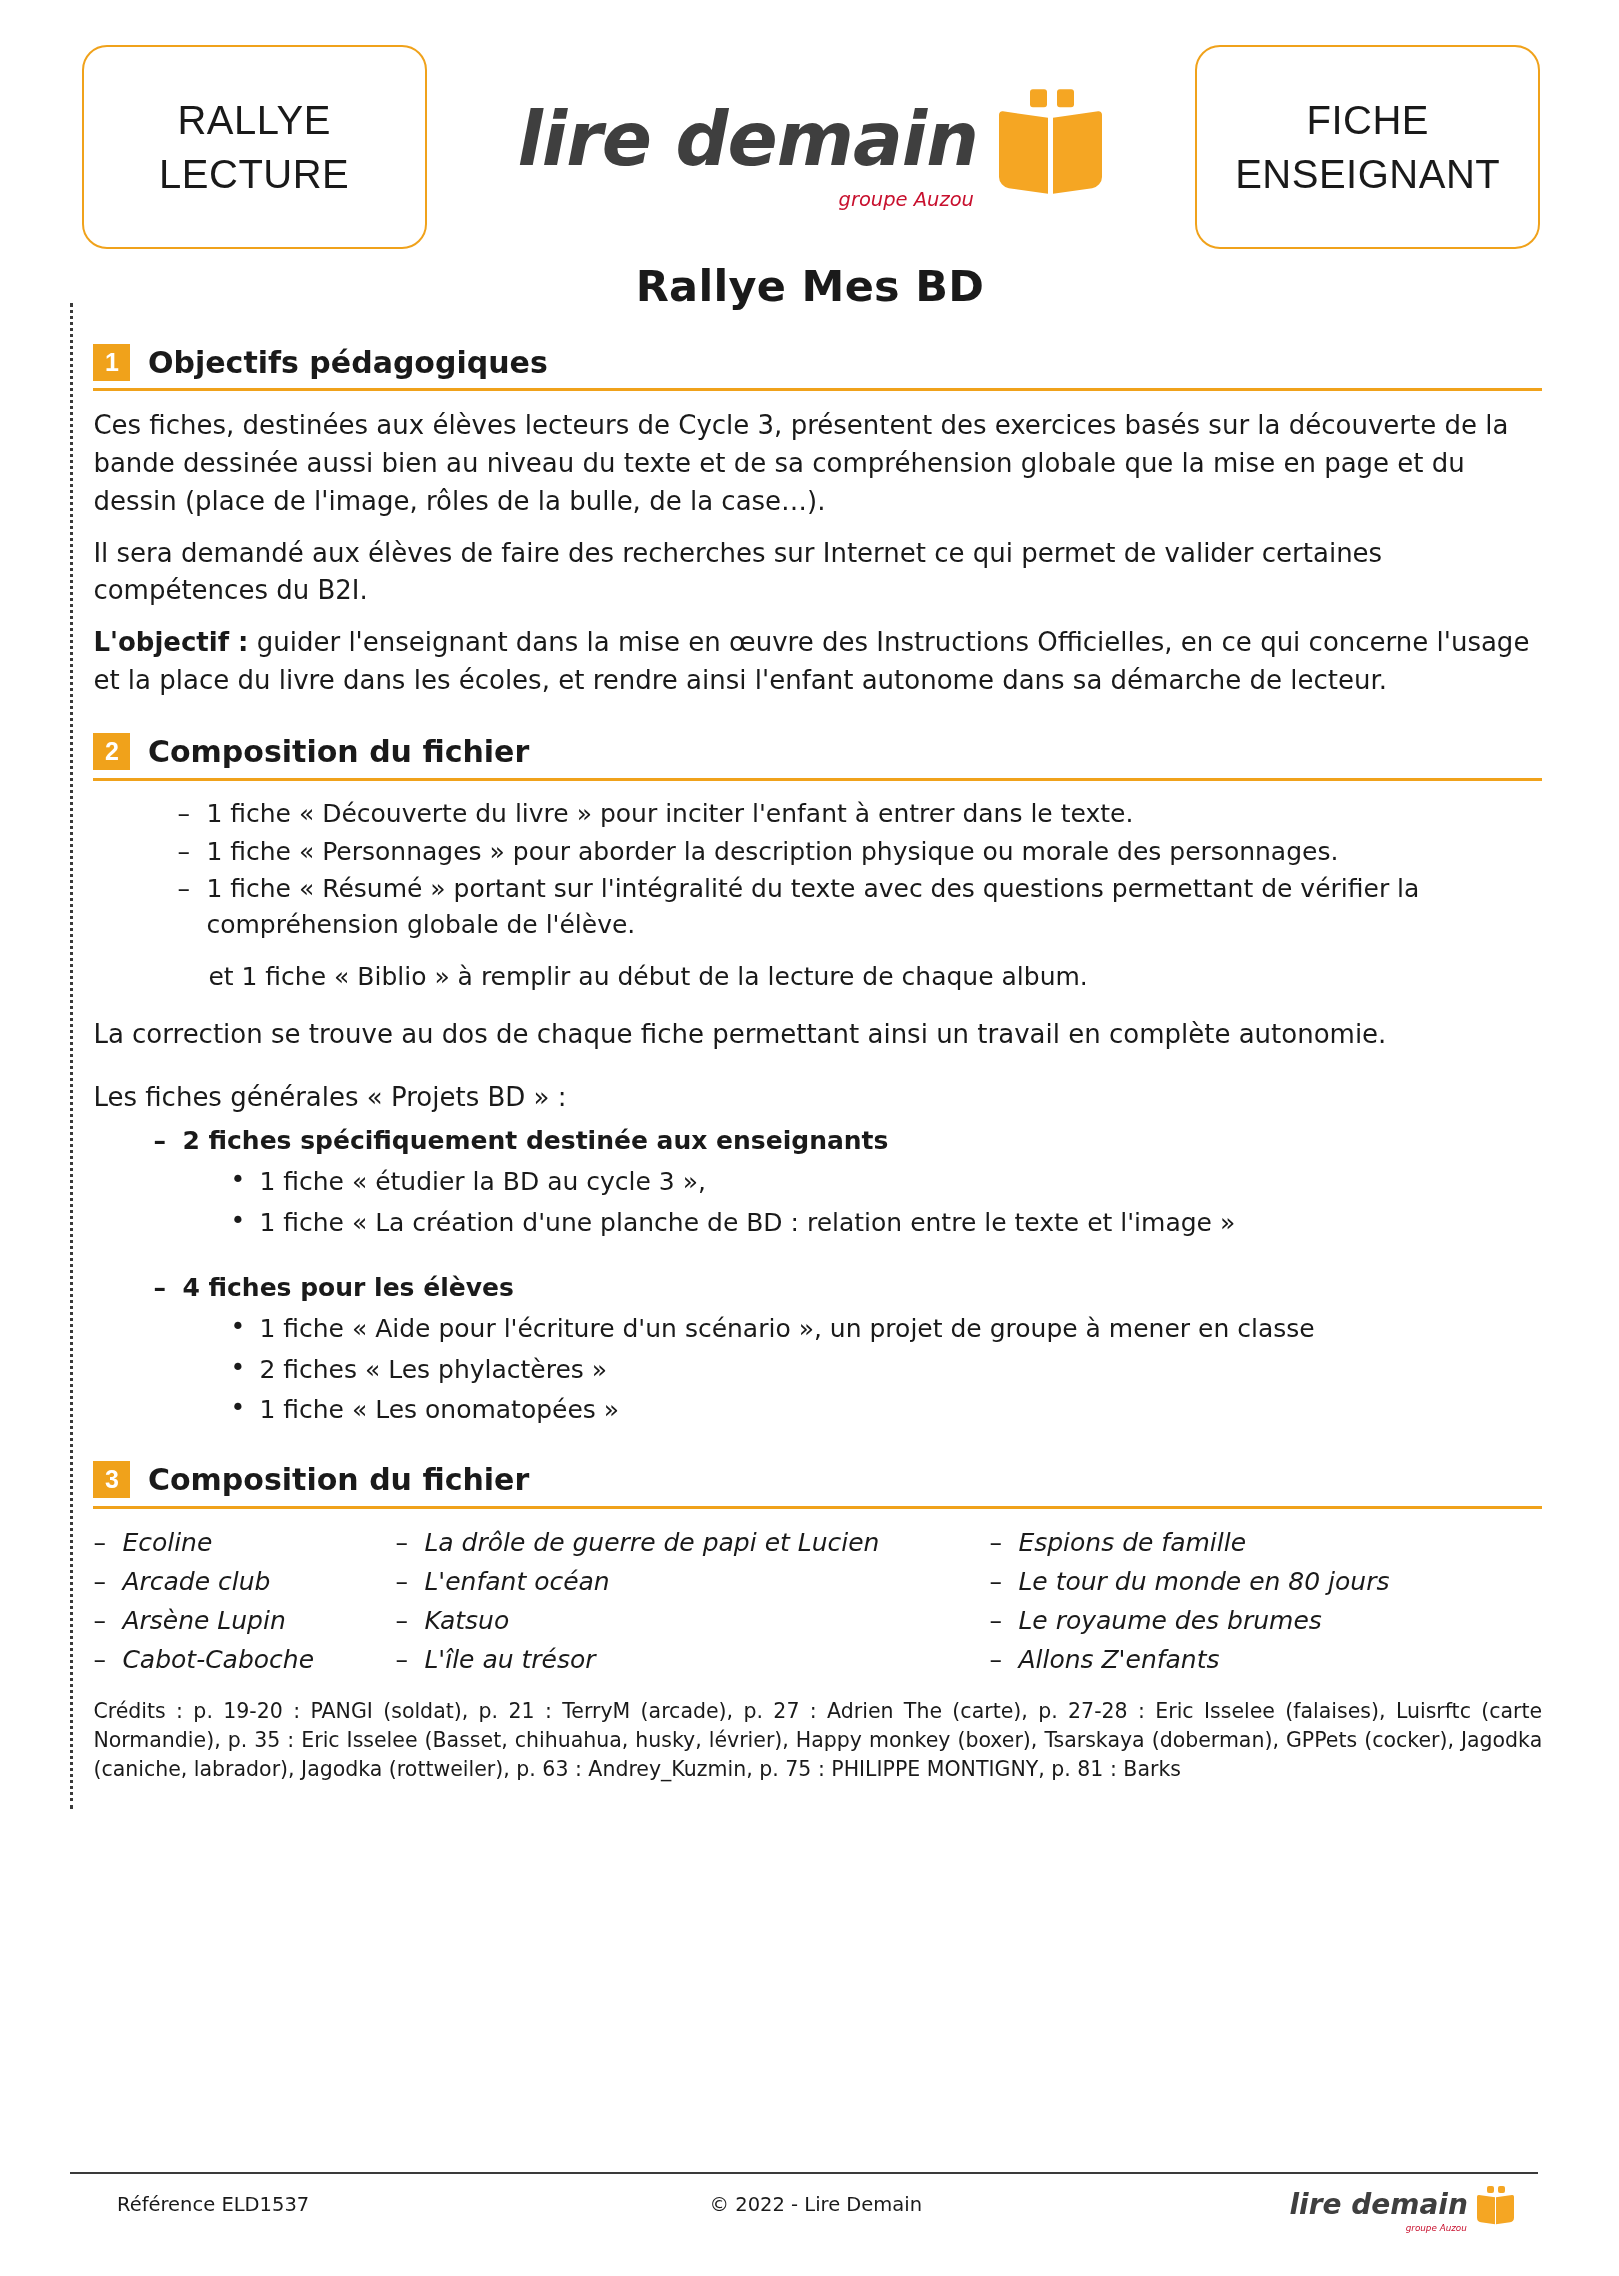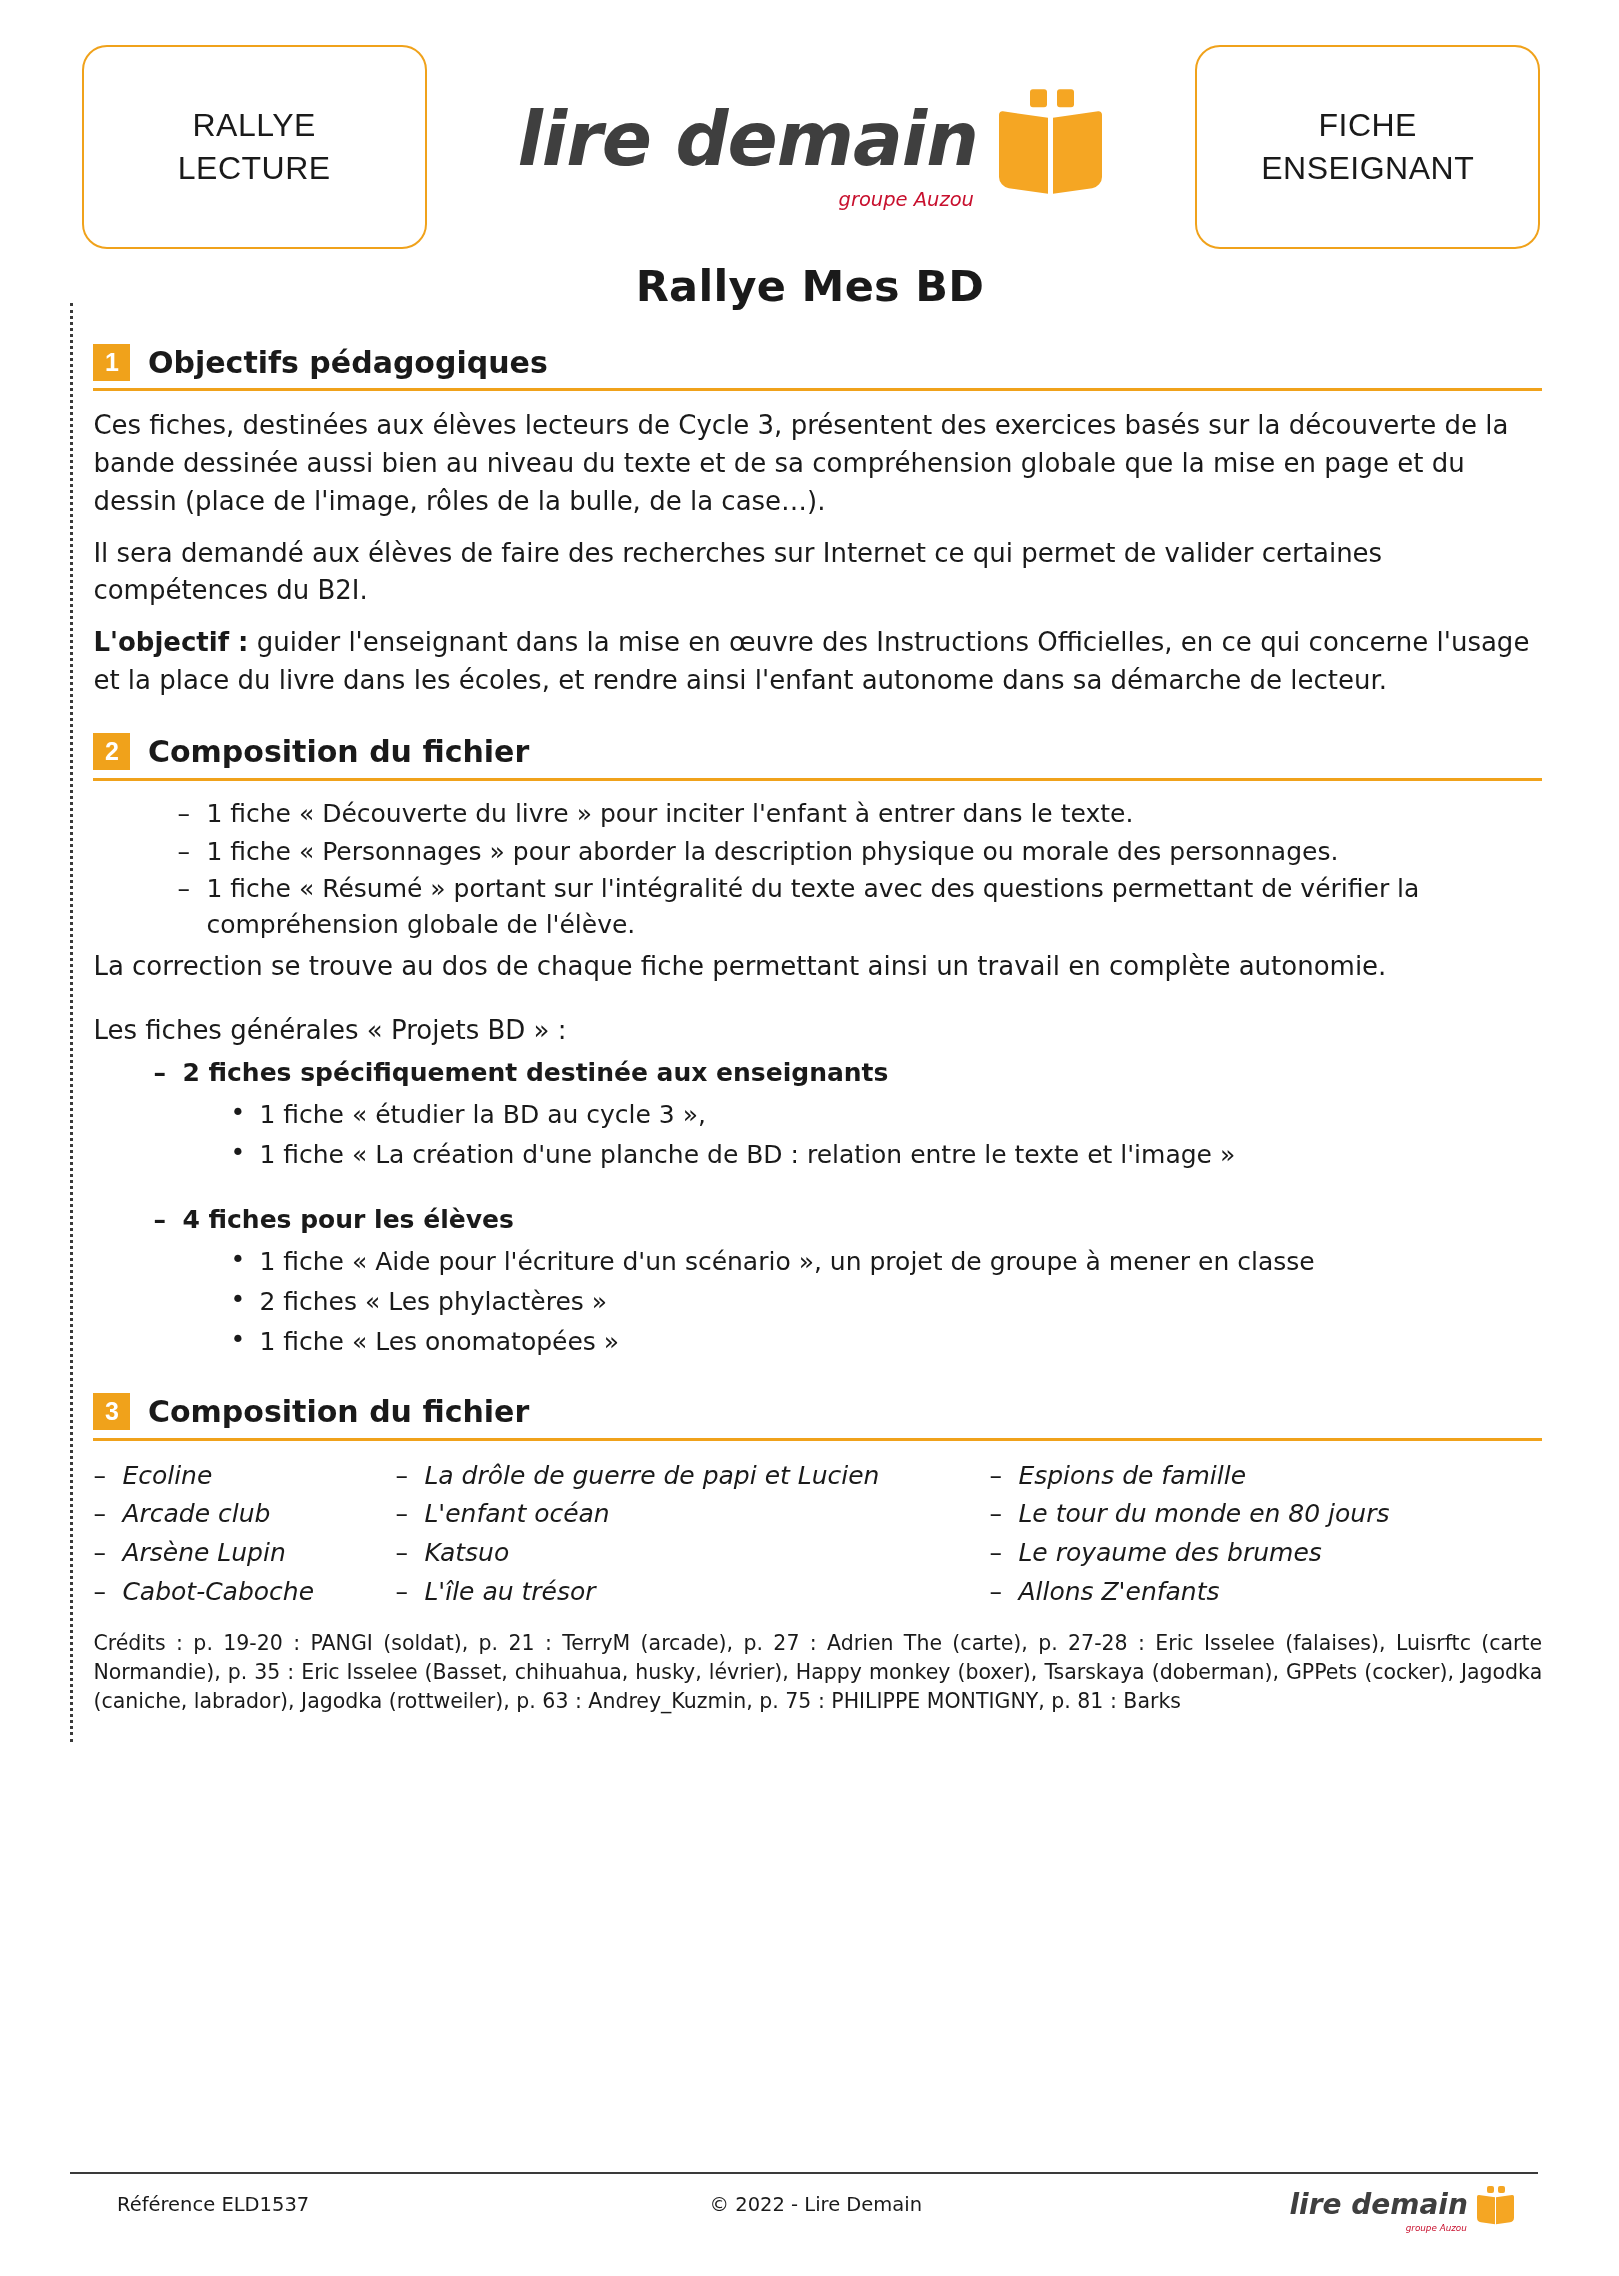--- a/index.html
+++ b/index.html
@@ -33,21 +33,21 @@
   }
   .badge {
     width: 341px;
     height: 200px;
     border: 2px solid #f0a21b;
     border-radius: 25px;
     display: flex;
     flex-direction: column;
     align-items: center;
     justify-content: center;
-    font-size: 32px;
+    font-size: 40px;
     letter-spacing: 0.5px;
     line-height: 1.35;
     color: #1a1a1a;
     font-family: "Liberation Sans", sans-serif;
   }
   .logo-wrap {
     flex: 1;
     display: flex;
     align-items: center;
     justify-content: center;
@@ -374,20 +374,21 @@
       <div class="sec-title">Composition du fichier</div>
     </div>
     <div class="sec-rule"></div>
 
     <ul class="dash">
       <li>1 fiche « Découverte du livre » pour inciter l'enfant à entrer dans le texte.</li>
       <li>1 fiche « Personnages » pour aborder la description physique ou morale des personnages.</li>
       <li>1 fiche « Résumé » portant sur l'intégralité du texte avec des questions permettant de vérifier la compréhension globale de l'élève.</li>
     </ul>
 
+    <div class="sub-note">et 1 fiche « Biblio » à remplir au début de la lecture de chaque album.</div>
 
     <p class="body">La correction se trouve au dos de chaque fiche permettant ainsi un travail en complète autonomie.</p>
     <div class="spacer-12"></div>
     <p class="body tight">Les fiches générales « Projets BD » :</p>
 
     <ul class="dash indent-less">
       <li class="bold">2 fiches spécifiquement destinée aux enseignants</li>
     </ul>
     <ul class="bullet">
       <li>1 fiche « étudier la BD au cycle 3 »,</li>

